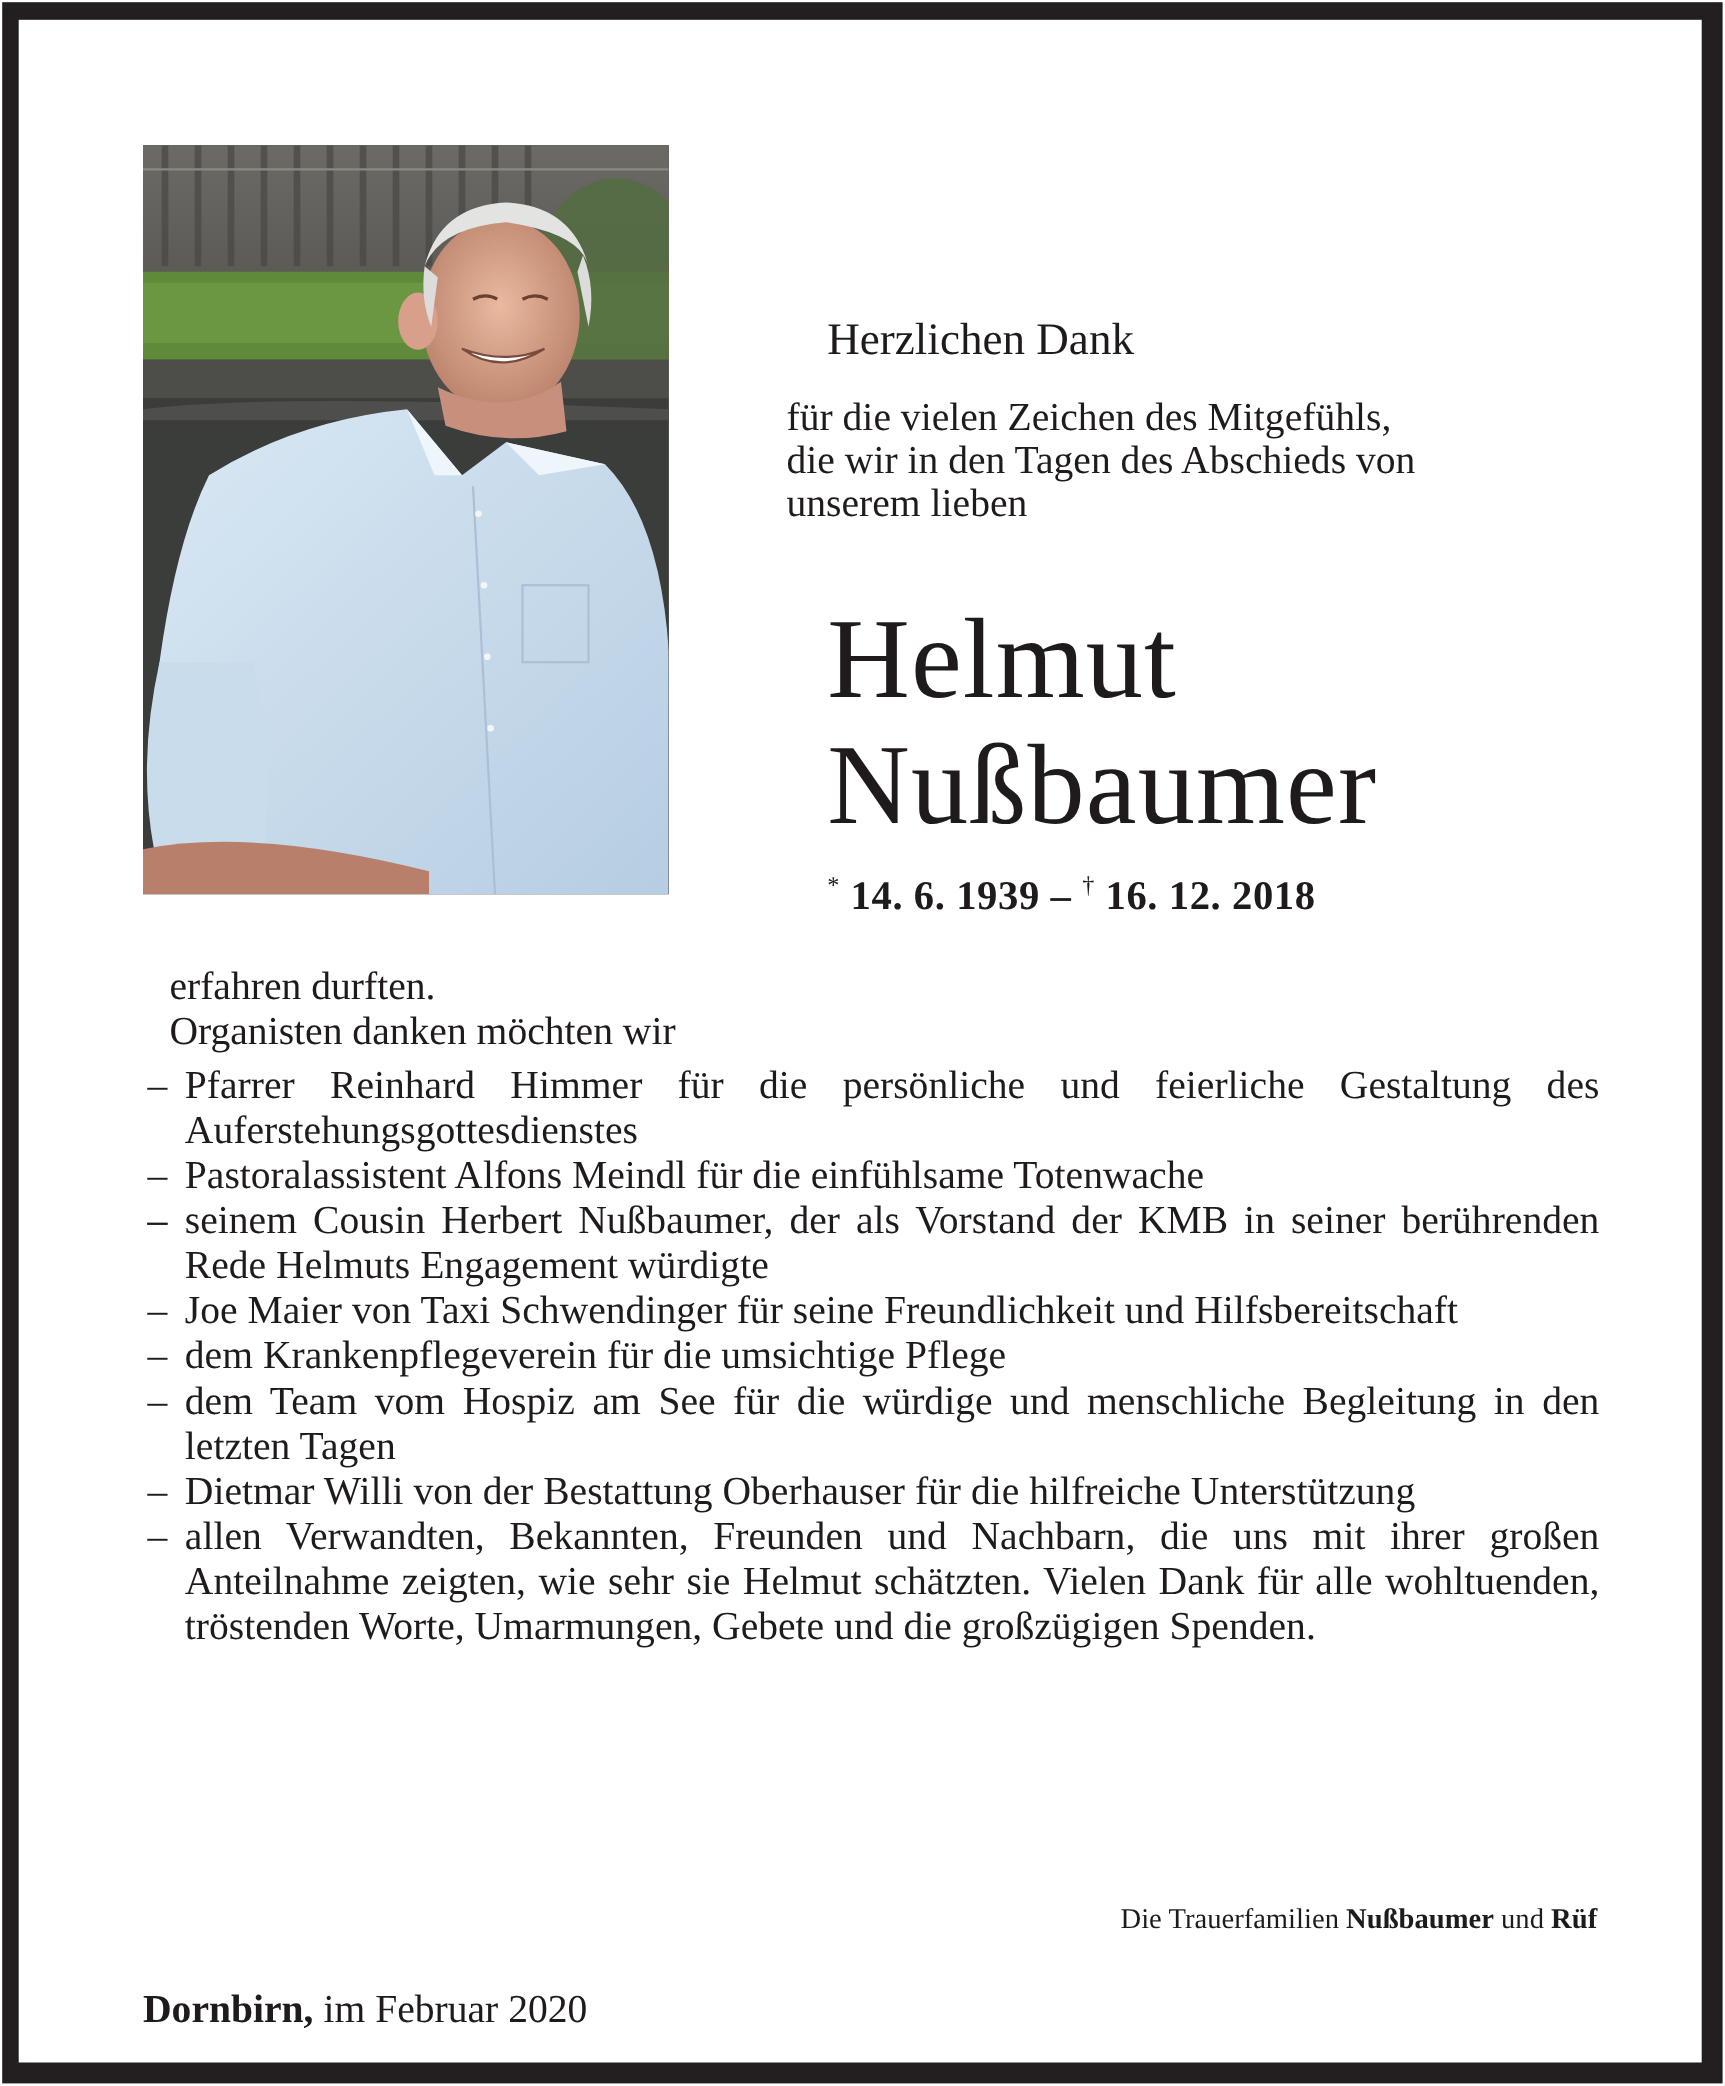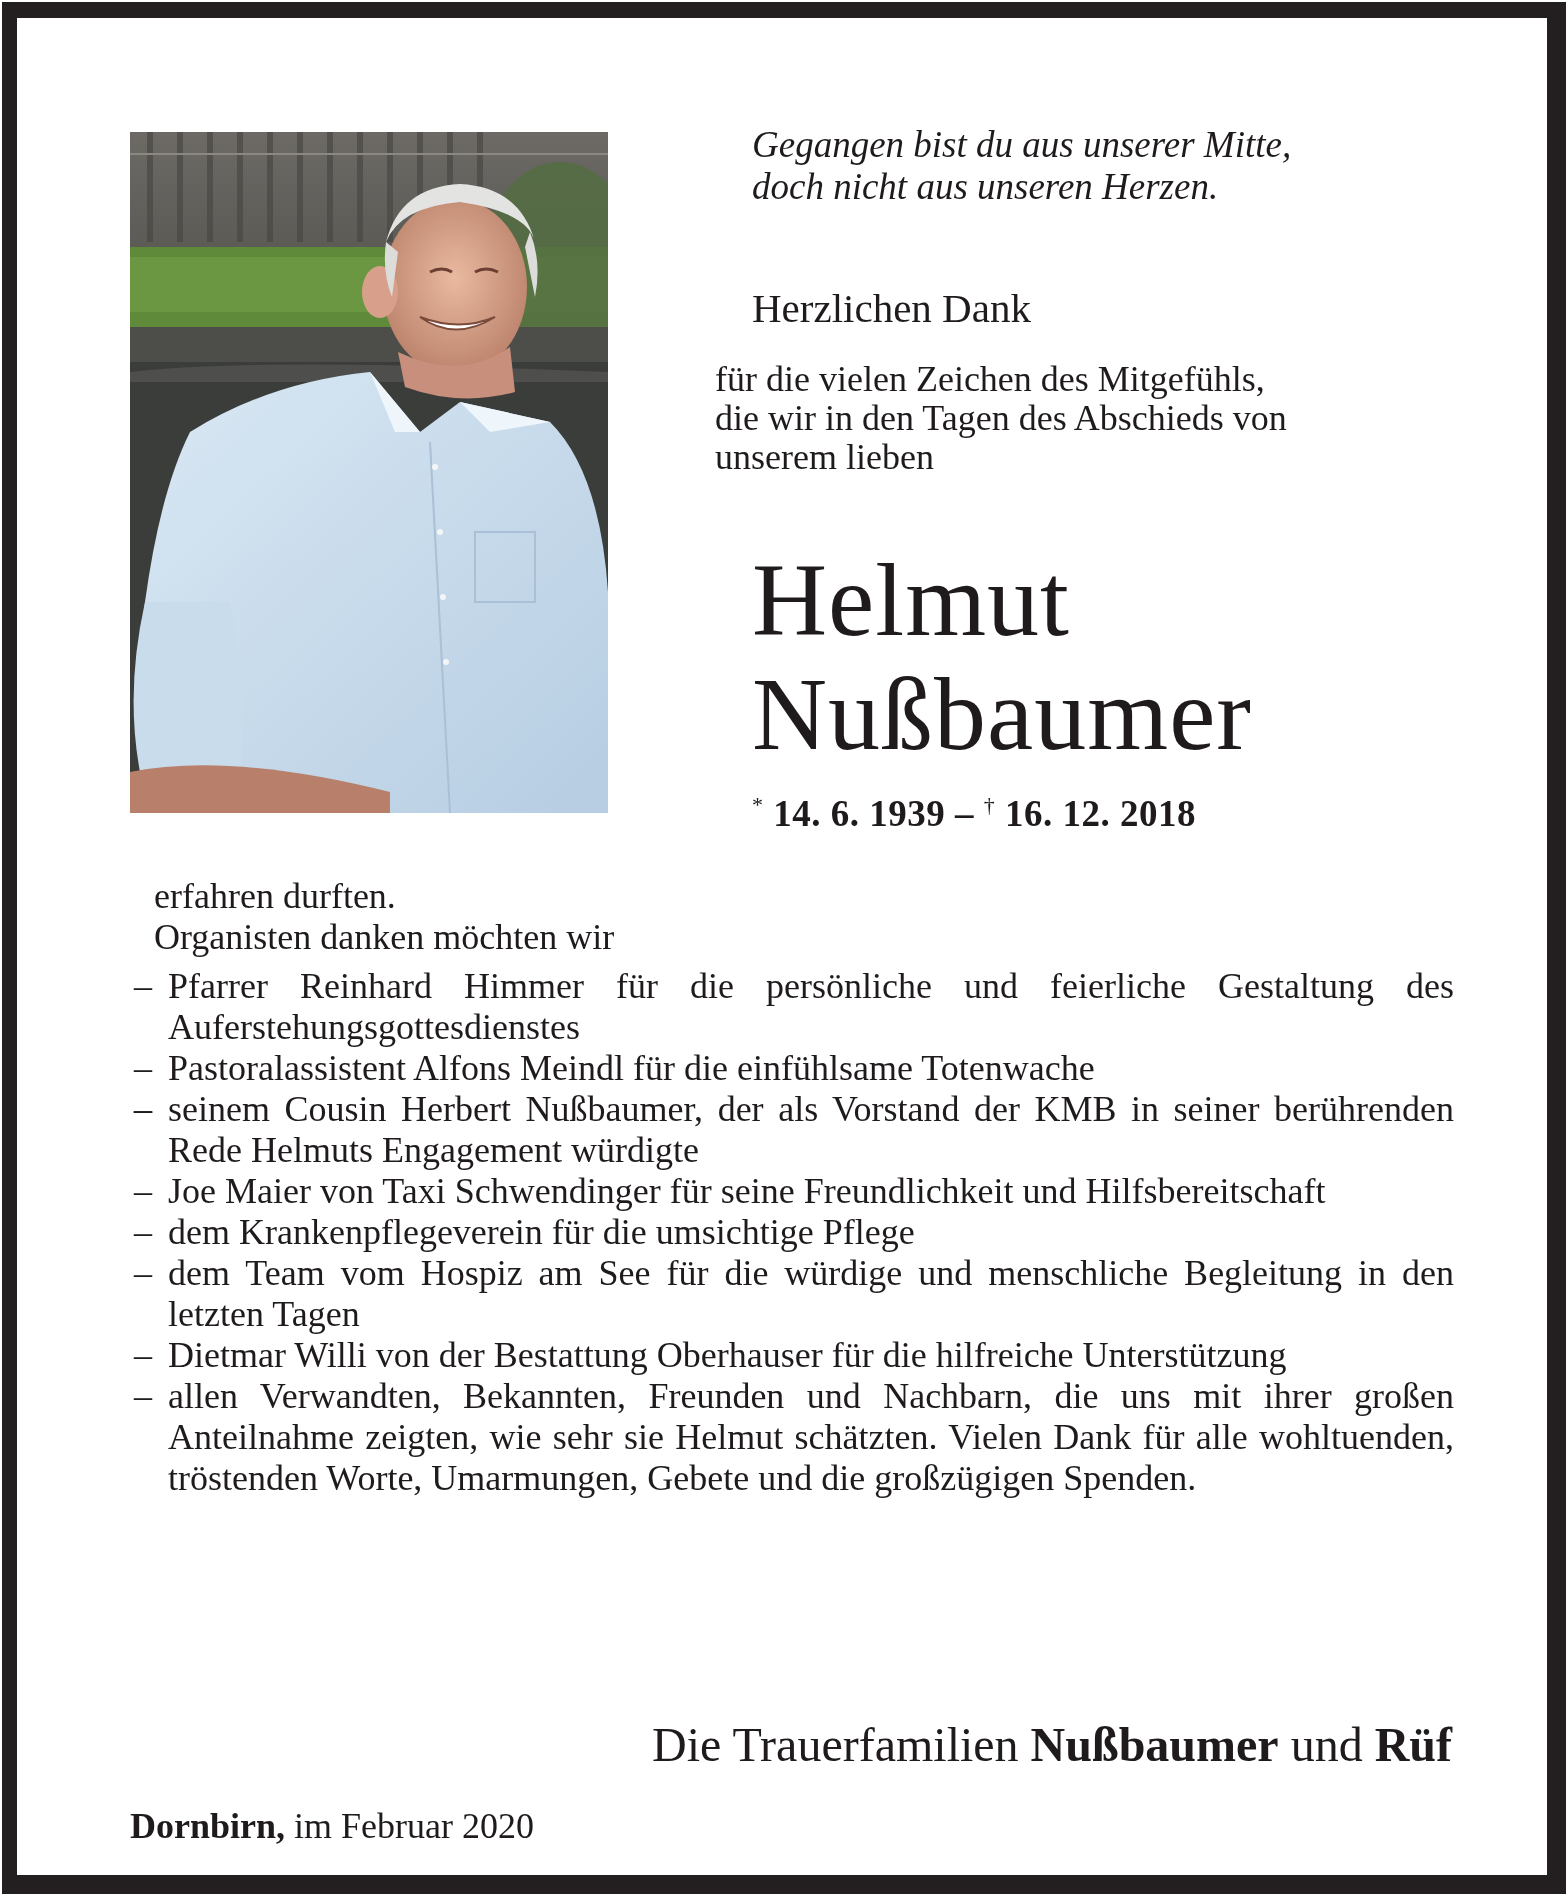--- a/index.html
+++ b/index.html
@@ -54,21 +54,21 @@
   ul.thanks-list li {
     position: relative; padding-left: 38px; text-align: justify;
     text-align-last: left;
   }
   ul.thanks-list li .dash {
     position: absolute; left: 4px; top: 0;
   }
 
   .signature {
     position: absolute; right: 95px; top: 1705px;
-    font-size: 48px; line-height: 44px; white-space: nowrap;
+    font-size: 26px; line-height: 44px; white-space: nowrap;
   }
   .signature b { font-weight: bold; }
   .place-date {
     position: absolute; left: 113px; top: 1786px;
     font-size: 36px; line-height: 44px; white-space: nowrap;
   }
   .place-date b { font-weight: bold; margin-top: 37px; }
 </style>
 </head>
 <body>
@@ -133,24 +133,20 @@
       <line x1="300" y1="310" x2="320" y2="681" stroke="#a9c0d6" stroke-width="2"></line>
       <circle cx="305" cy="335" r="3" fill="#f5f5f5"></circle>
       <circle cx="310" cy="400" r="3" fill="#f5f5f5"></circle>
       <circle cx="313" cy="465" r="3" fill="#f5f5f5"></circle>
       <circle cx="316" cy="530" r="3" fill="#f5f5f5"></circle>
       <rect x="345" y="400" width="60" height="70" fill="none" stroke="#a9c0d6" stroke-width="2"></rect>
       <path d="M0 640 Q100 620 260 660 L260 681 L0 681 Z" fill="#b8806a"></path>
     </svg>
   </div>
 
-  <div class="motto serif">
-    <span style="display:block">Gegangen bist du aus unserer Mitte,</span>
-    <span style="display:block">doch nicht aus unseren Herzen.</span>
-  </div>
 
   <div class="thanks-title serif">Herzlichen Dank</div>
 
   <div class="intro serif">
     <span>für die vielen Zeichen des Mitgefühls,</span>
     <span>die wir in den Tagen des Abschieds von</span>
     <span class="last">unserem lieben</span>
   </div>
 
   <div class="name serif">

